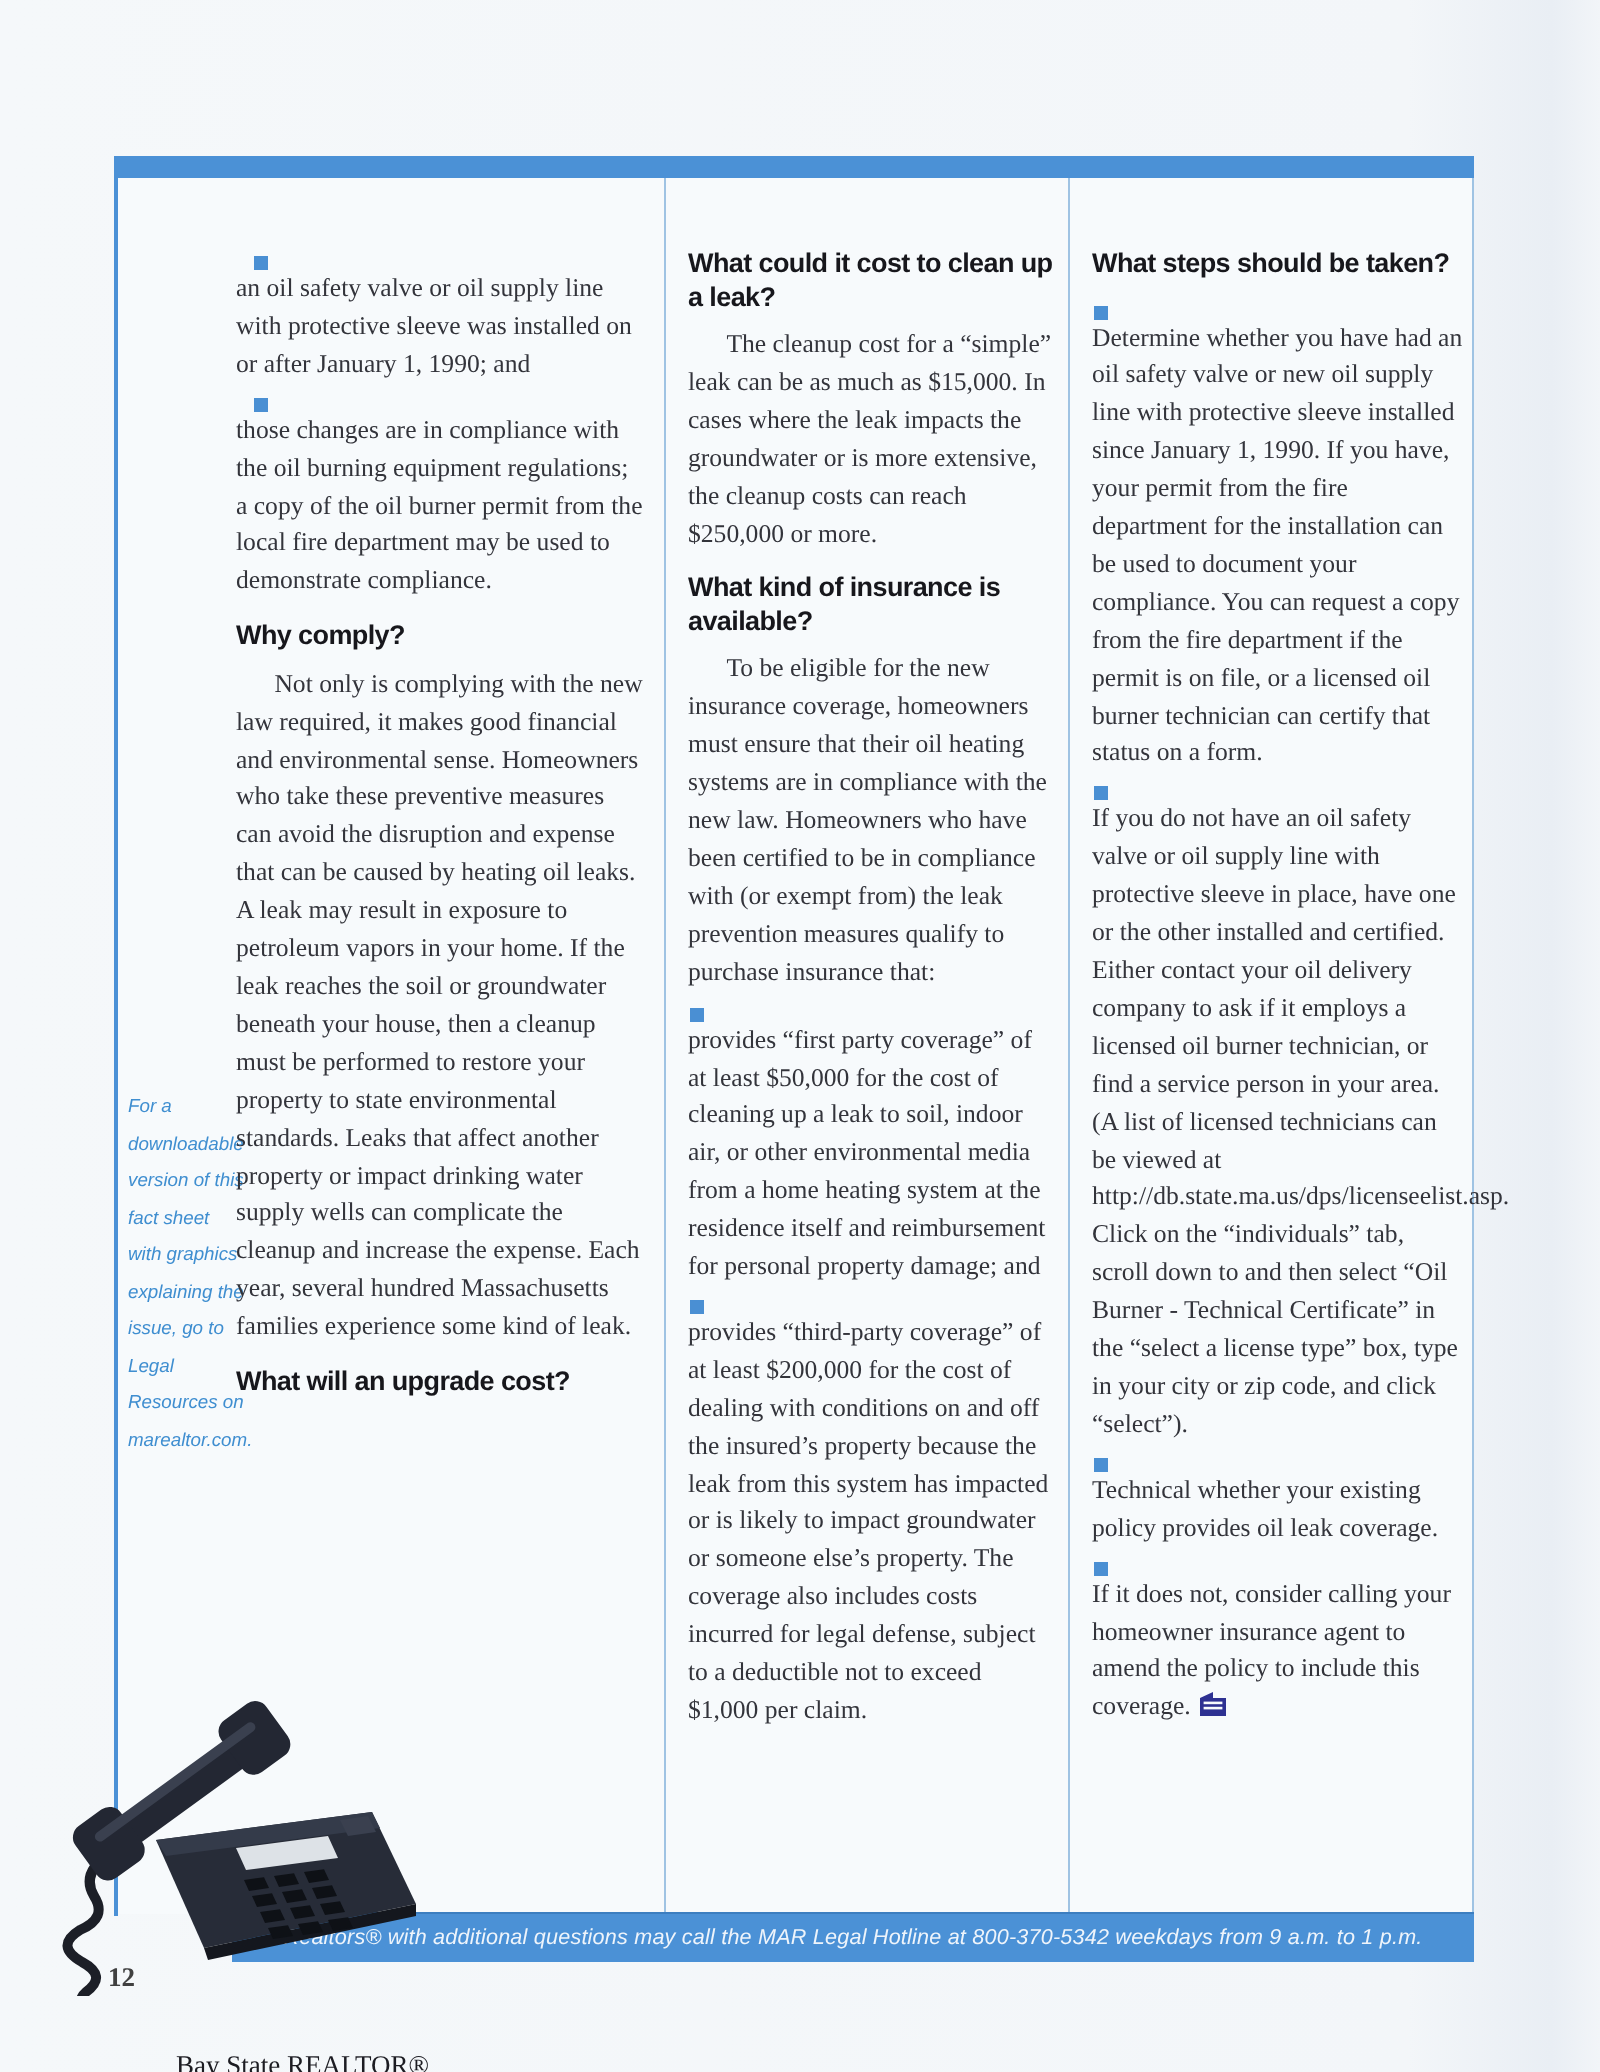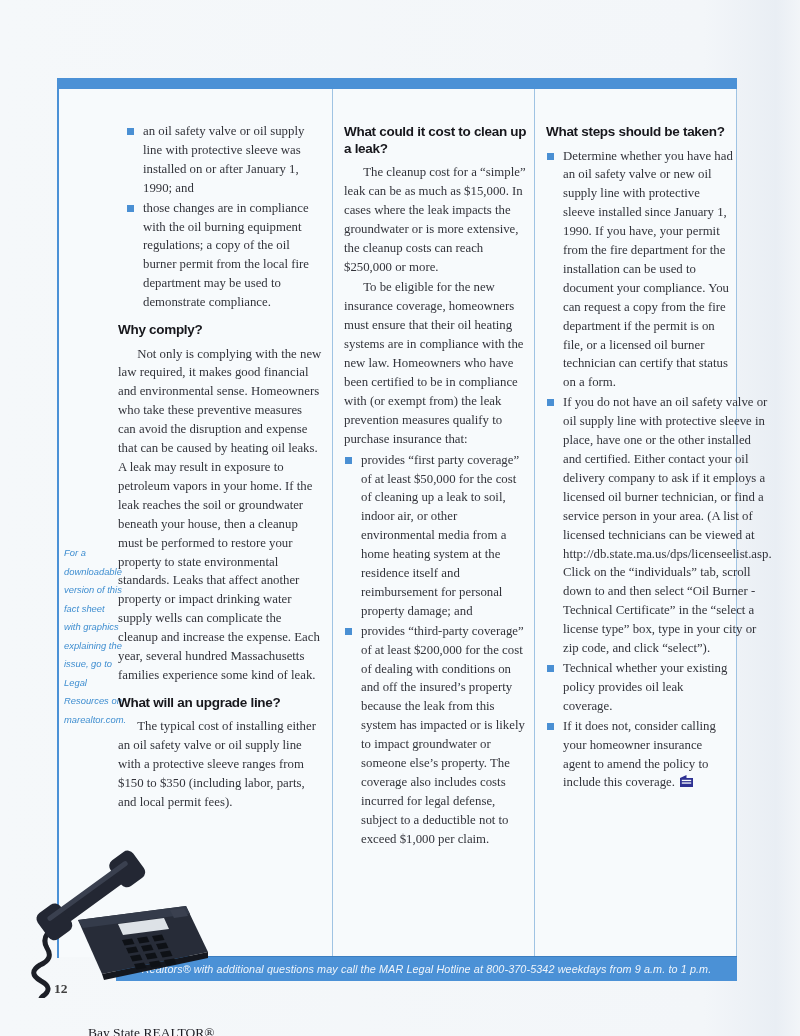--- a/index.html
+++ b/index.html
@@ -22,21 +22,21 @@
   .col1{left:118px;top:122px;width:204px;}
   .col2{left:344px;top:124px;width:184px;}
   .col3{left:546px;top:124px;width:187px;}
   .h{
     font-family:Liberation Sans, sans-serif;font-weight:bold;color:#17171c;
     font-size:13.5px;line-height:16.5px;letter-spacing:-0.3px;
     margin:10px 0 6px 0;
   }
   .h:first-child{margin-top:0;}
   .para{margin:0 0 2px 0;text-indent:1.5em;font-family:Liberation Serif, serif;}
-  .li{display:flex;margin:0 0 1px 0;}
+  .li{display:flex;margin:0 0 1px 0;flex-direction:column;}
   .sq{flex:0 0 auto;width:7px;height:7px;background:#4a8fd3;margin:6px 9px 0 1px;}
   .litext{flex:1 1 auto;}
   .col1 .li .sq{margin-left:9px;}
   
   .marginnote{
     position:absolute;left:64px;top:544px;width:58px;
     font-family:"Liberation Sans", sans-serif;font-style:italic;
     font-size:9.4px;line-height:18.5px;color:#3f8ed0;
   }
   
@@ -82,27 +82,27 @@
     <div class="li">
       <span class="sq"></span>
       <span class="litext">an oil safety valve or oil supply line with protective sleeve was installed on or after January 1, 1990; and</span>
     </div>
     <div class="li">
       <span class="sq"></span>
       <span class="litext">those changes are in compliance with the oil burning equipment regulations; a copy of the oil burner permit from the local fire department may be used to demonstrate compliance.</span>
     </div>
     <h3 class="h">Why comply?</h3>
     <p class="para">Not only is complying with the new law required, it makes good financial and environmental sense. Homeowners who take these preventive measures can avoid the disruption and expense that can be caused by heating oil leaks. A leak may result in exposure to petroleum vapors in your home. If the leak reaches the soil or groundwater beneath your house, then a cleanup must be performed to restore your property to state environmental standards. Leaks that affect another property or impact drinking water supply wells can complicate the cleanup and increase the expense. Each year, several hundred Massachusetts families experience some kind of leak.</p>
-    <h3 class="h">What will an upgrade line?</h3>
-    <p class="para">The typical cost of installing either an oil safety valve or oil supply line with a protective sleeve ranges from $150 to $350 (including labor, parts, and local permit fees).</p>
+    <h3 class="h">What will an upgrade cost?</h3>
   </div>
 
   <div class="col col2">
     <h3 class="h">What could it cost to clean up a leak?</h3>
     <p class="para">The cleanup cost for a “simple” leak can be as much as $15,000. In cases where the leak impacts the groundwater or is more extensive, the cleanup costs can reach $250,000 or more.</p>
+    <h3 class="h">What kind of insurance is available?</h3>
     <p class="para">To be eligible for the new insurance coverage, homeowners must ensure that their oil heating systems are in compliance with the new law. Homeowners who have been certified to be in compliance with (or exempt from) the leak prevention measures qualify to purchase insurance that:</p>
     <div class="li">
       <span class="sq"></span>
       <span class="litext">provides “first party coverage” of at least $50,000 for the cost of cleaning up a leak to soil, indoor air, or other environmental media from a home heating system at the residence itself and reimbursement for personal property damage; and</span>
     </div>
     <div class="li">
       <span class="sq"></span>
       <span class="litext">provides “third-party coverage” of at least $200,000 for the cost of dealing with conditions on and off the insured’s property because the leak from this system has impacted or is likely to impact groundwater or someone else’s property. The coverage also includes costs incurred for legal defense, subject to a deductible not to exceed $1,000 per claim.</span>
     </div>
   </div>

